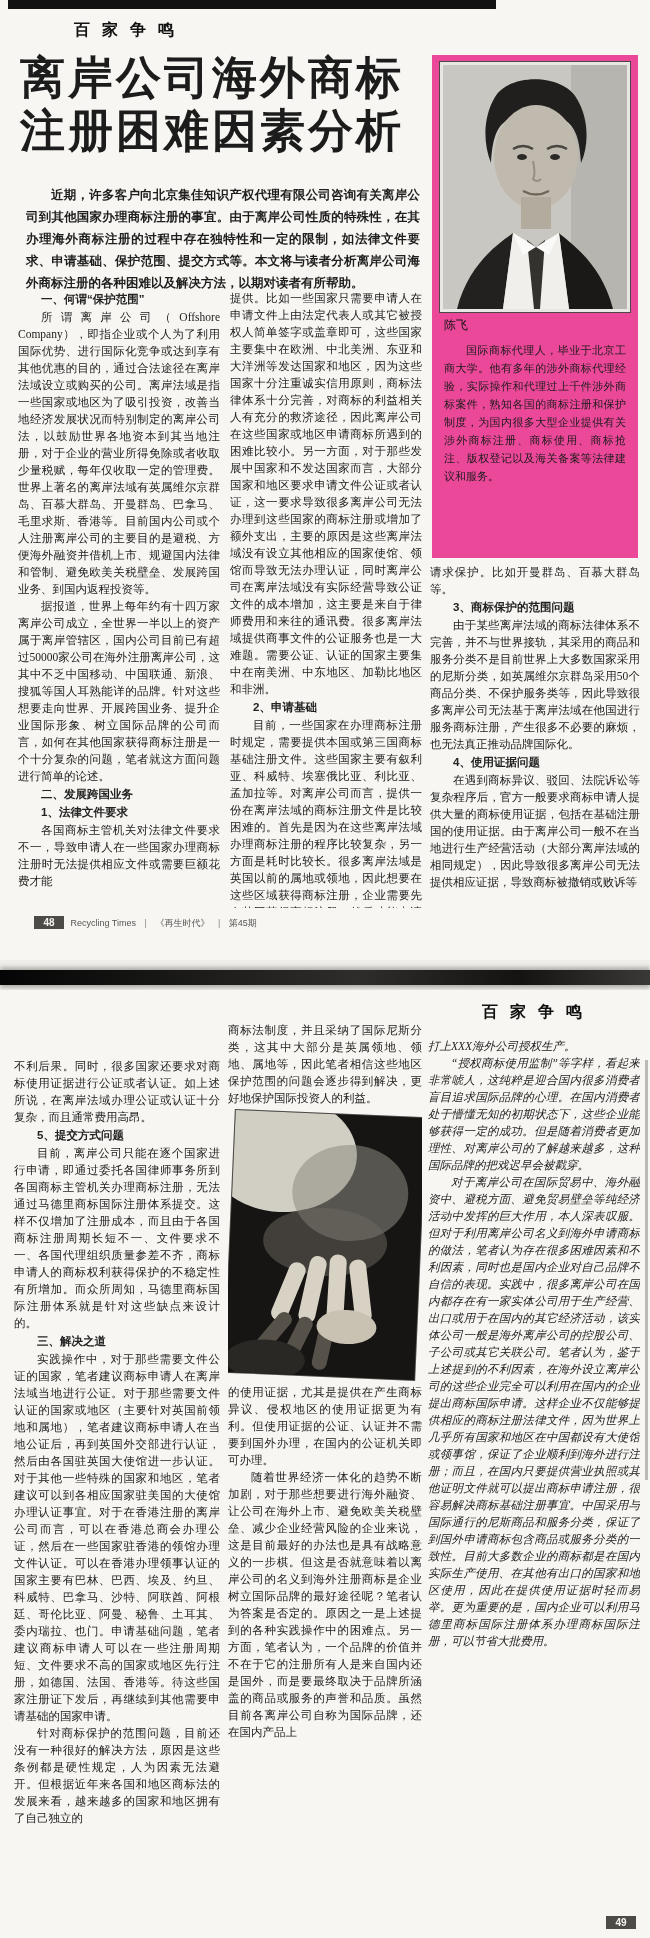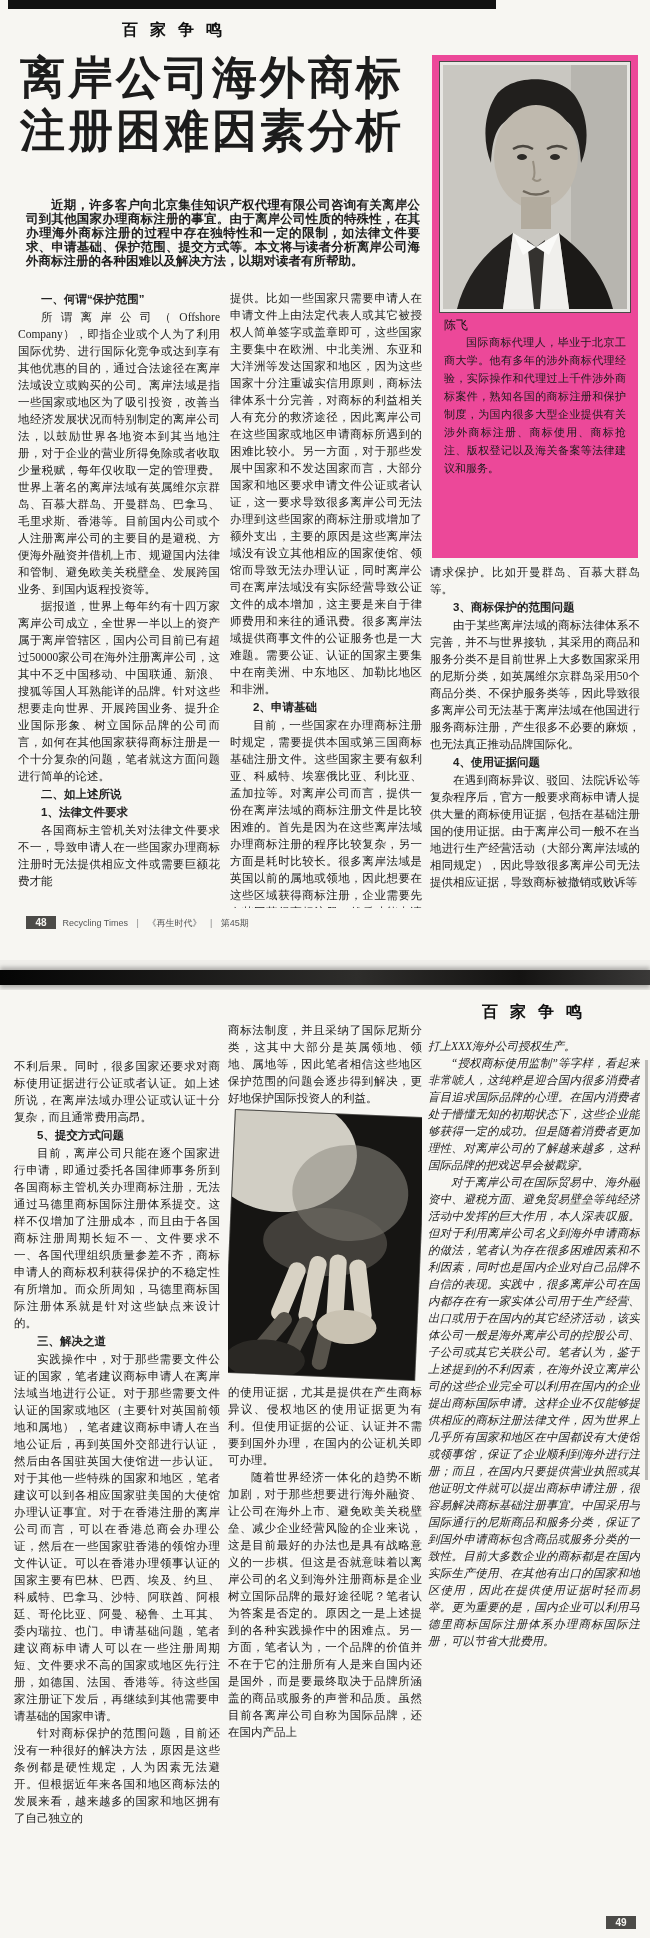--- a/index.html
+++ b/index.html
@@ -13,37 +13,37 @@
   #page1{top:0;height:962px;}
   #page2{top:990px;height:948px;}
   .page-sep{position:absolute;left:0;top:960px;width:650px;height:30px;background:#efeeea;}
   .page-sep .band{position:absolute;left:0;top:10px;width:650px;height:15px;
     background:linear-gradient(to right,#050505,#2e2d2b 55%,#141312 80%,#3a3938);
     box-shadow:0 -3px 4px rgba(0,0,0,.25),0 3px 4px rgba(0,0,0,.25);}
 
   
   .topbar{position:absolute;left:8px;top:0;width:488px;height:9px;background:#121212;}
   .band-label{font-family:"Liberation Sans","DejaVu Sans",sans-serif;font-weight:bold;
-    font-size:16px;letter-spacing:12px;color:#111;margin-left:48px;}
+    font-size:16px;letter-spacing:12px;color:#111;}
   #page1 .band-label{position:absolute;left:74px;top:20px;}
   #page2 .band-label{position:absolute;right:56px;top:12px;}
 
   
   .title{position:absolute;left:20px;top:52px;width:410px;
     font-size:45px;font-weight:bold;letter-spacing:3px;line-height:1.18;color:#1c1c1c;}
   .intro{position:absolute;left:26px;top:184px;width:394px;
-    font-size:12.5px;line-height:14px;font-weight:bold;text-align:justify;text-indent:2em;color:#1e1e1e;margin-top:14px;}
+    font-size:12.5px;line-height:22px;font-weight:bold;text-align:justify;text-indent:2em;color:#1e1e1e;}
 
   
   .sidebar{position:absolute;left:432px;top:55px;width:206px;height:503px;background:#ec4899;}
   .portrait{position:absolute;left:8px;top:7px;width:184px;height:244px;
     border:3px solid #e8e7e3;outline:1px solid #4a4947;background:#c8c6c0;}
   .portrait svg{display:block;}
   .author-name{position:absolute;left:12px;top:262px;font-size:12px;color:#141414;}
-  .bio{position:absolute;left:12px;top:278px;width:182px;
+  .bio{position:absolute;left:12px;top:286px;width:182px;
     font-size:11px;line-height:18px;text-align:justify;text-indent:2em;color:#1b1b1b;}
 
   
   .col{position:absolute;font-size:11.5px;line-height:17px;text-align:justify;overflow:hidden;}
   .blk{margin:0;}
   .b-p{text-indent:2em;}
   .b-pc{text-indent:0;}
   .b-h3,.b-h4{font-family:"Liberation Sans","DejaVu Sans",sans-serif;
     font-weight:bold;text-indent:2em;margin:1px 0;}
   #p1c1{left:18px;top:290px;width:202px;height:618px;}
@@ -53,21 +53,21 @@
   #p2c2{left:228px;top:32px;width:194px;height:892px;}
   #p2c3{left:428px;top:48px;width:212px;height:862px;font-style:italic;}
 
   
   .hands-photo{width:190px;height:262px;margin:7px 0 8px 2px;
     transform:rotate(2.5deg);background:#161513;box-shadow:0 0 0 1px #4c4b48;}
 
   
   .pgnum{display:inline-block;min-width:24px;text-align:center;background:#4c4b48;color:#f5f4f0;
     font-family:"Liberation Sans","DejaVu Sans",sans-serif;font-size:10px;font-weight:bold;
-    padding:1px 3px;}
+    padding:1px 3px;margin-left:8px;}
   .footer1{position:absolute;left:26px;top:916px;font-size:9px;color:#555;
     font-family:"Liberation Sans","DejaVu Sans",sans-serif;}
   .footer1 .ft{margin:15px 4px;}
   .footer1 .sep{color:#888;margin:0 2px;}
   .footer2{position:absolute;right:14px;top:922px;}
 
   .endmark{display:inline-block;background:#1a1a1a;color:#fff;
     font-family:"Liberation Sans","DejaVu Sans",sans-serif;font-size:9px;font-weight:bold;
     padding:0 3px;margin-left:4px;line-height:12px;vertical-align:1px;}
 
@@ -110,21 +110,21 @@
       </svg>
     </div>
     <div class="author-name">陈飞</div>
     <div class="bio">国际商标代理人，毕业于北京工商大学。他有多年的涉外商标代理经验，实际操作和代理过上千件涉外商标案件，熟知各国的商标注册和保护制度，为国内很多大型企业提供有关涉外商标注册、商标使用、商标抢注、版权登记以及海关备案等法律建议和服务。</div>
   </div>
 
   <div class="col" id="p1c1">
       <div class="blk b-h3">一、何谓“保护范围”</div>
       <div class="blk b-p">所谓离岸公司（Offshore Company），即指企业或个人为了利用国际优势、进行国际化竞争或达到享有其他优惠的目的，通过合法途径在离岸法域设立或购买的公司。离岸法域是指一些国家或地区为了吸引投资，改善当地经济发展状况而特别制定的离岸公司法，以鼓励世界各地资本到其当地注册，对于企业的营业所得免除或者收取少量税赋，每年仅收取一定的管理费。世界上著名的离岸法域有英属维尔京群岛、百慕大群岛、开曼群岛、巴拿马、毛里求斯、香港等。目前国内公司或个人注册离岸公司的主要目的是避税、方便海外融资并借机上市、规避国内法律和管制、避免欧美关税壁垒、发展跨国业务、到国内返程投资等。</div>
       <div class="blk b-p">据报道，世界上每年约有十四万家离岸公司成立，全世界一半以上的资产属于离岸管辖区，国内公司目前已有超过50000家公司在海外注册离岸公司，这其中不乏中国移动、中国联通、新浪、搜狐等国人耳熟能详的品牌。针对这些想要走向世界、开展跨国业务、提升企业国际形象、树立国际品牌的公司而言，如何在其他国家获得商标注册是一个十分复杂的问题，笔者就这方面问题进行简单的论述。</div>
-      <div class="blk b-h3">二、如上述所说</div>
+      <div class="blk b-h3">二、发展跨国业务</div>
       <div class="blk b-h4">1、法律文件要求</div>
       <div class="blk b-p">各国商标主管机关对法律文件要求不一，导致申请人在一些国家办理商标注册时无法提供相应文件或需要巨额花费才能</div>
     </div>
   <div class="col" id="p1c2">
       <div class="blk b-pc">提供。比如一些国家只需要申请人在申请文件上由法定代表人或其它被授权人简单签字或盖章即可，这些国家主要集中在欧洲、中北美洲、东亚和大洋洲等发达国家和地区，因为这些国家十分注重诚实信用原则，商标法律体系十分完善，对商标的利益相关人有充分的救济途径，因此离岸公司在这些国家或地区申请商标所遇到的困难比较小。另一方面，对于那些发展中国家和不发达国家而言，大部分国家和地区要求申请文件公证或者认证，这一要求导致很多离岸公司无法办理到这些国家的商标注册或增加了额外支出，主要的原因是这些离岸法域没有设立其他相应的国家使馆、领馆而导致无法办理认证，同时离岸公司在离岸法域没有实际经营导致公证文件的成本增加，这主要是来自于律师费用和来往的通讯费。很多离岸法域提供商事文件的公证服务也是一大难题。需要公证、认证的国家主要集中在南美洲、中东地区、加勒比地区和非洲。</div>
       <div class="blk b-h4">2、申请基础</div>
       <div class="blk b-p">目前，一些国家在办理商标注册时规定，需要提供本国或第三国商标基础注册文件。这些国家主要有叙利亚、科威特、埃塞俄比亚、利比亚、孟加拉等。对离岸公司而言，提供一份在离岸法域的商标注册文件是比较困难的。首先是因为在这些离岸法域办理商标注册的程序比较复杂，另一方面是耗时比较长。很多离岸法域是英国以前的属地或领地，因此想要在这些区域获得商标注册，企业需要先在英国获得商标注册，然后才能申请延伸注册到离岸法域</div>
     </div>
   <div class="col" id="p1c3">
       <div class="blk b-pc">请求保护。比如开曼群岛、百慕大群岛等。</div>

